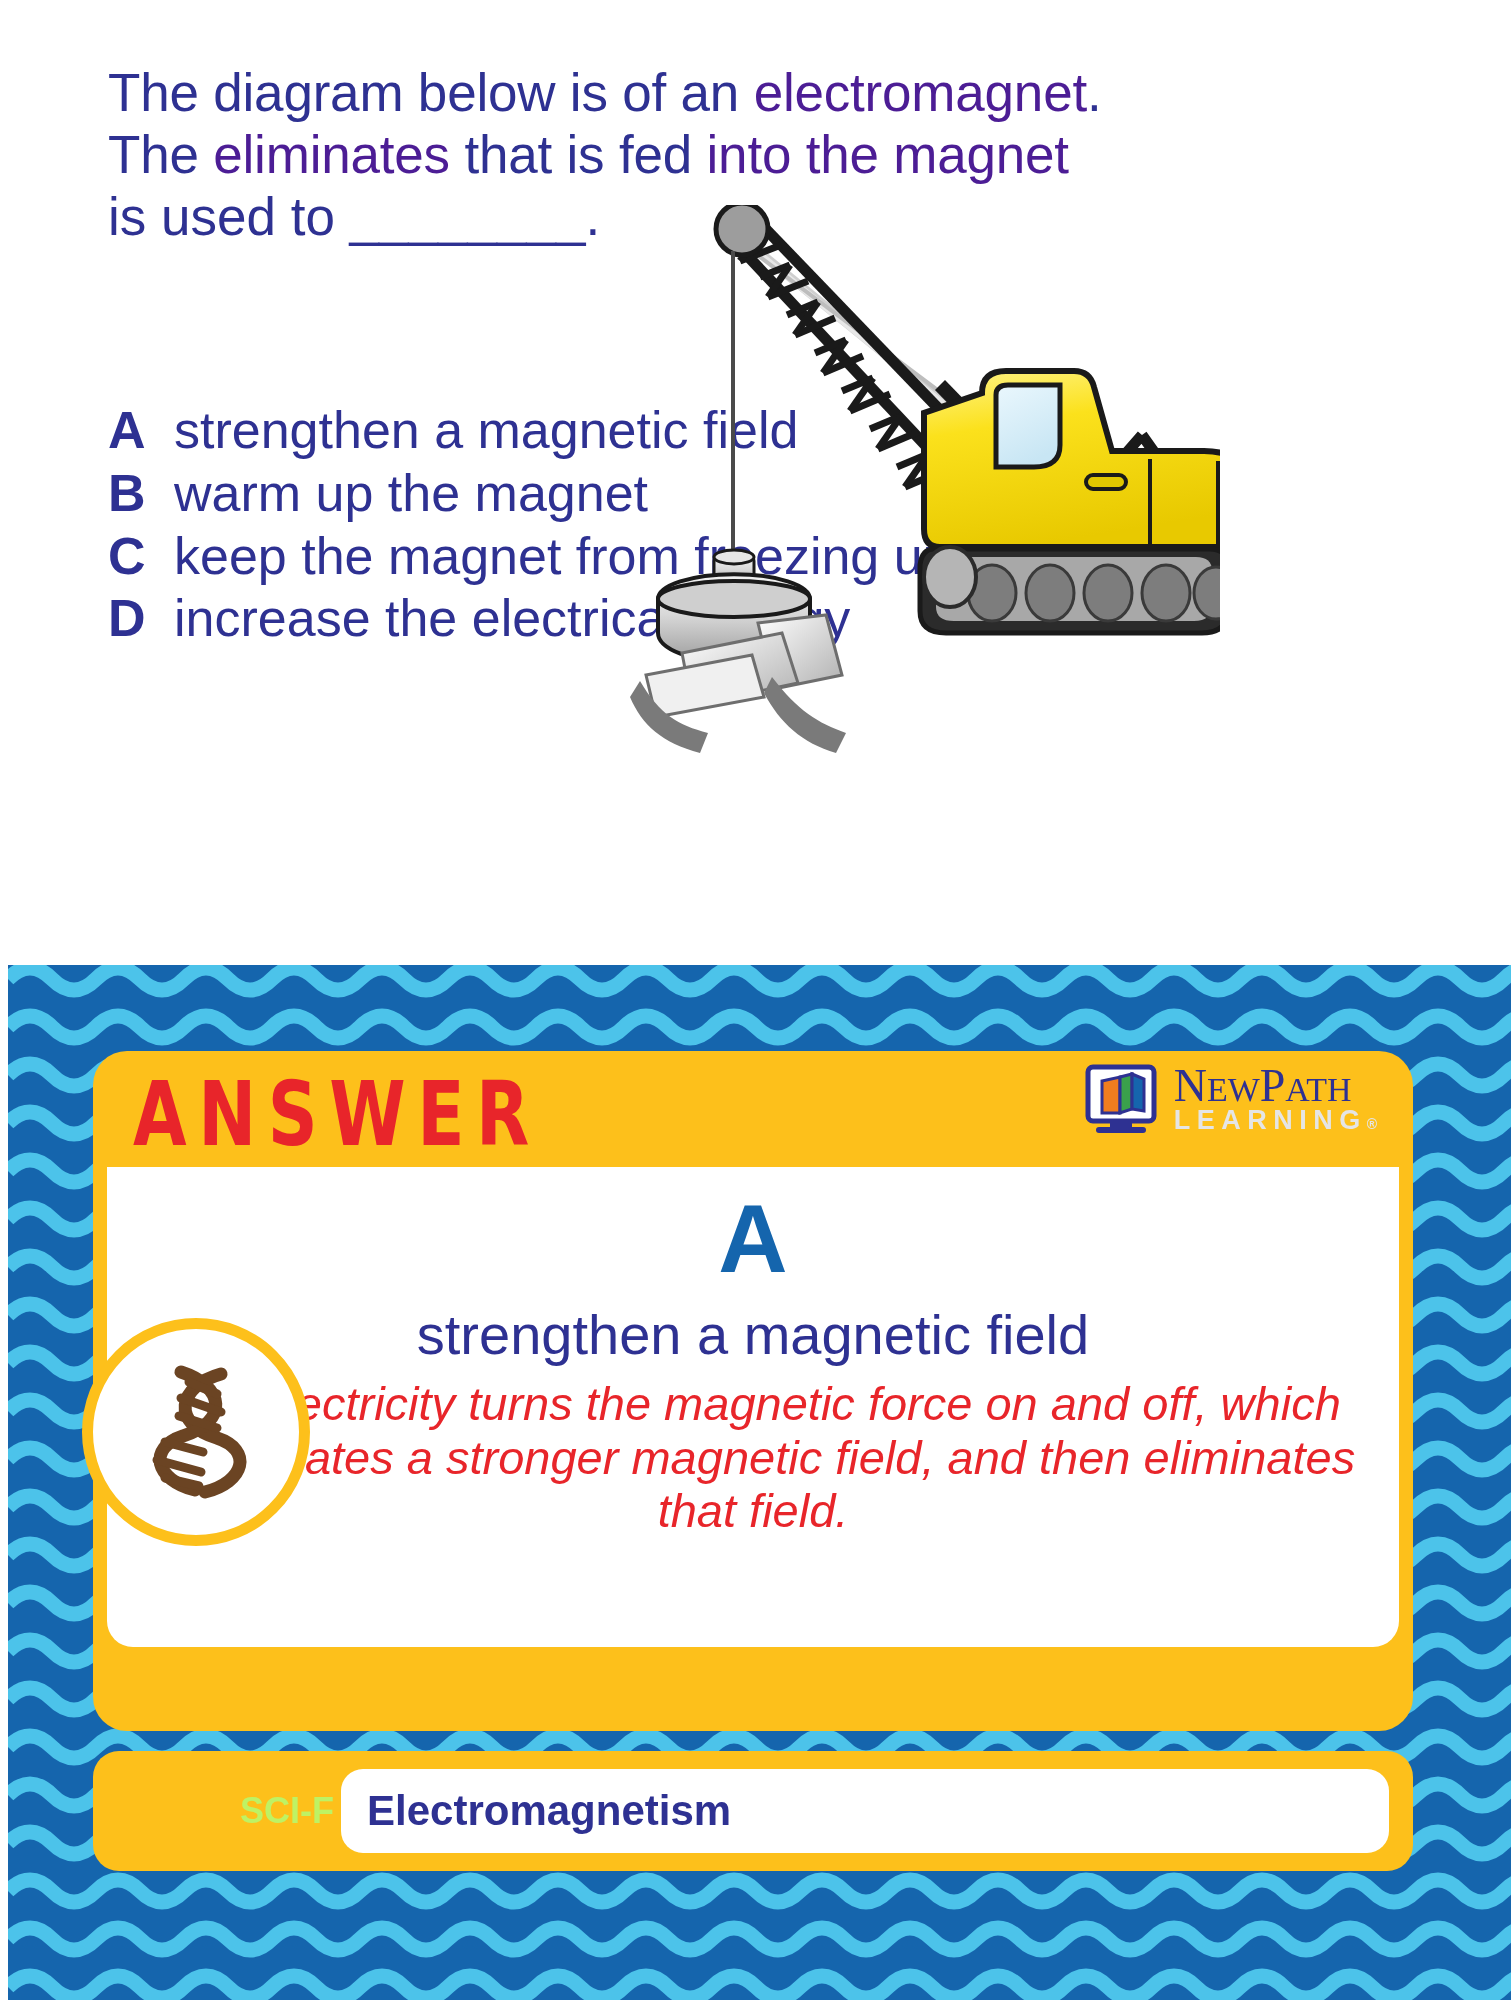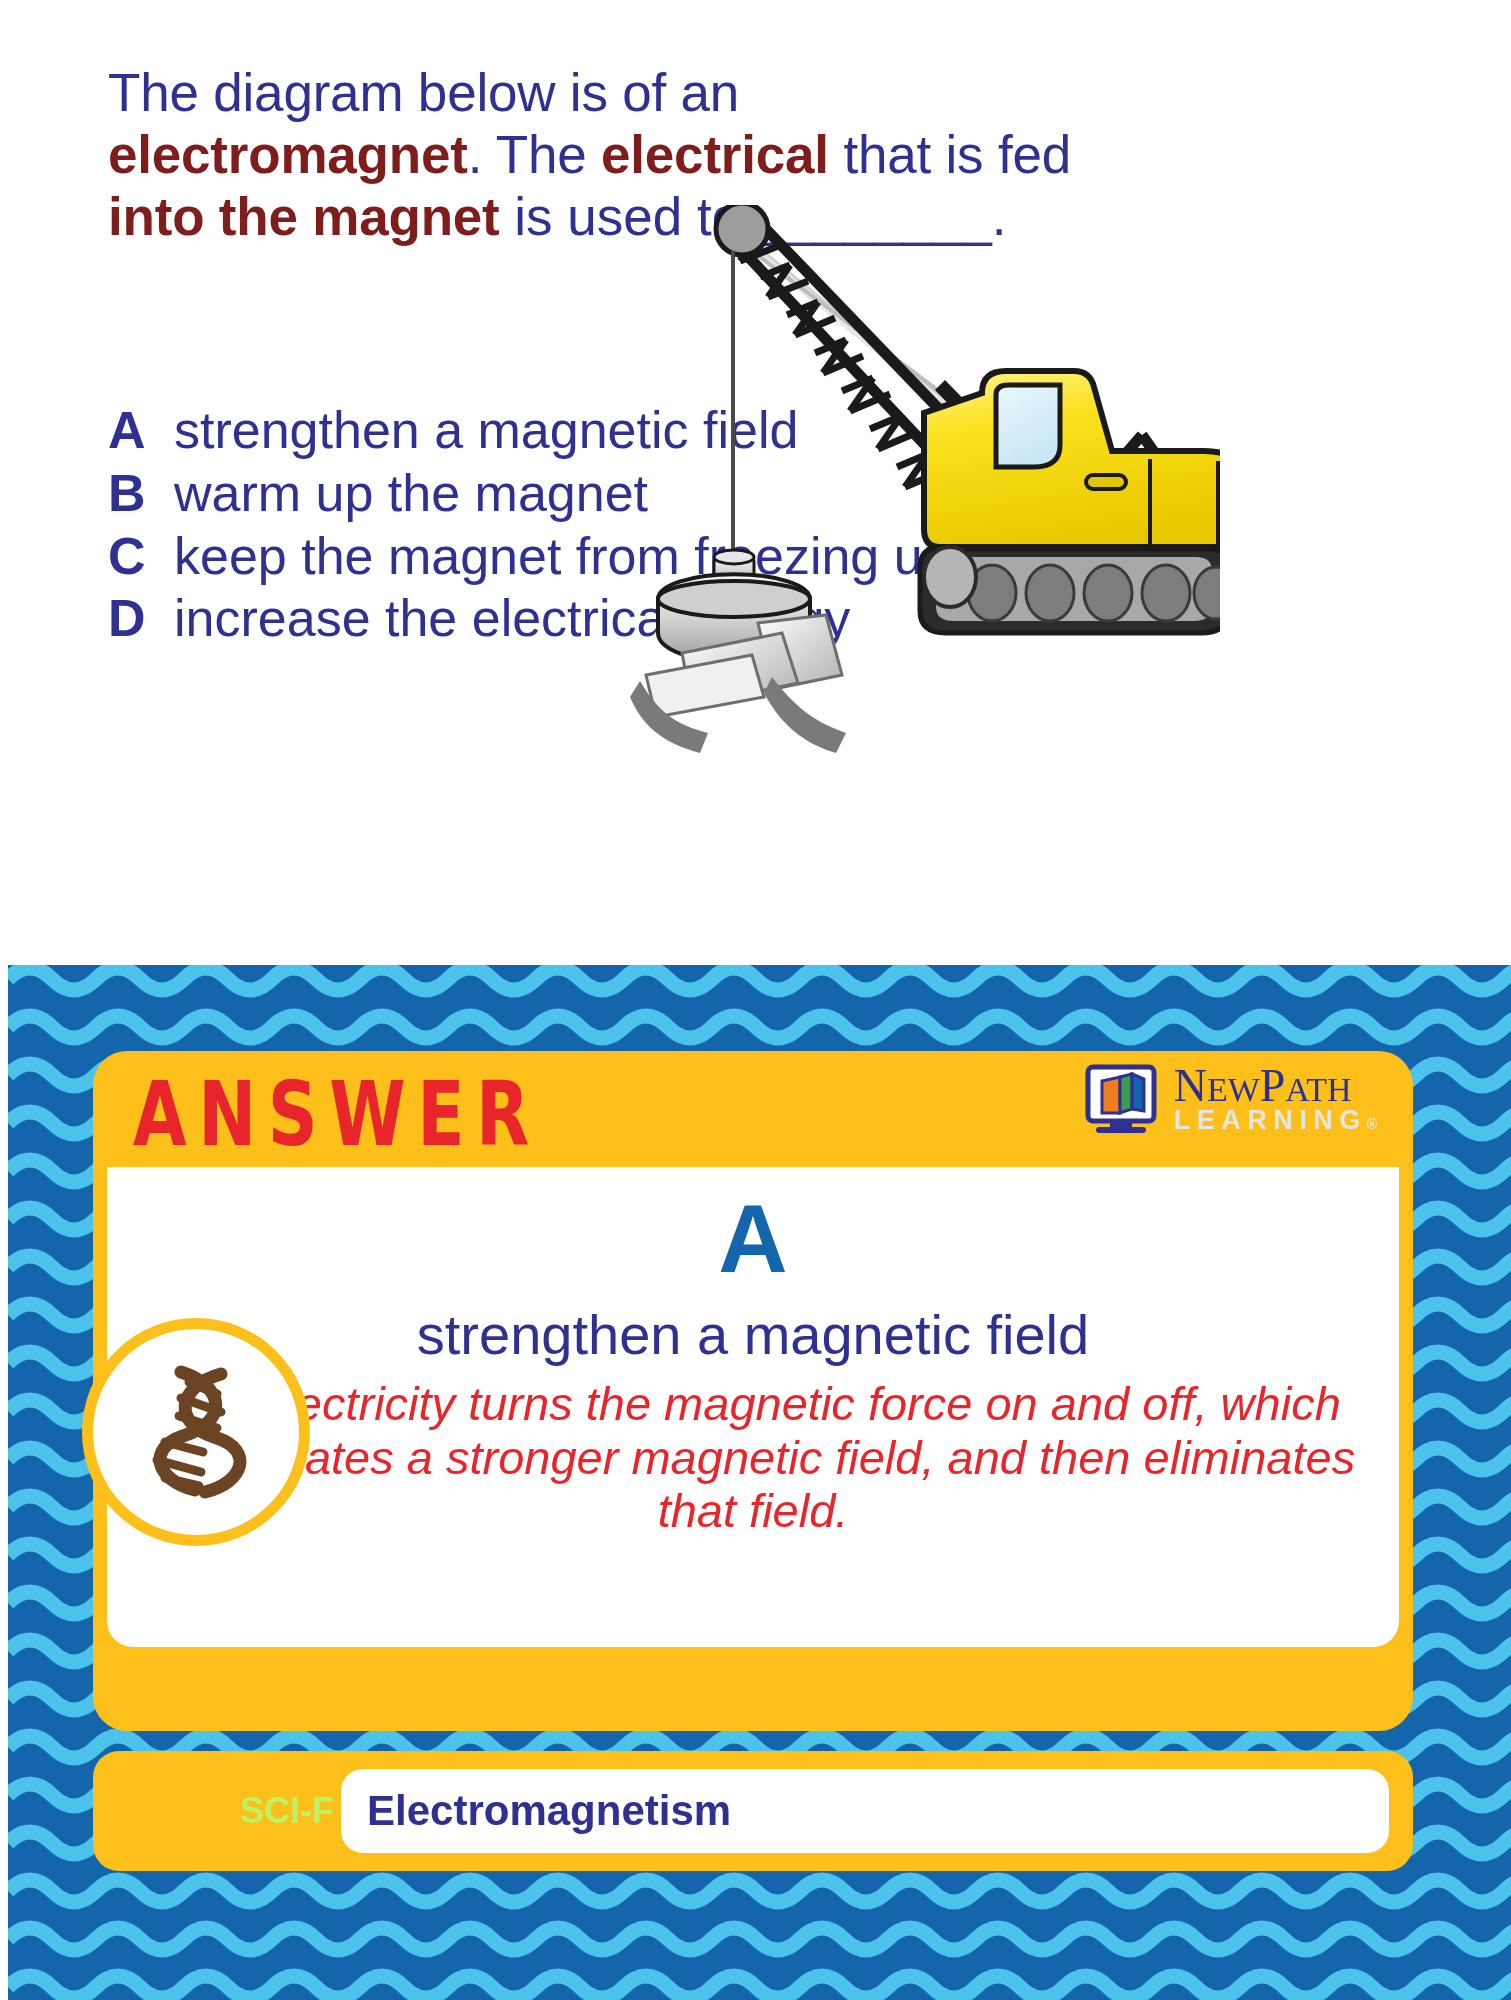--- a/index.html
+++ b/index.html
@@ -13,21 +13,21 @@
   
   #question-panel{
     position:absolute;left:0;top:0;width:1511px;height:965px;
     background:#ffffff;
   }
   #question-stem{
     position:absolute;left:108px;top:62px;width:1000px;
     font-size:53px;line-height:1.17;color:#2e3192;font-weight:400;
     letter-spacing:-0.2px;
   }
-  #question-stem b{color:#7f1d1d;font-weight:700;}
+  #question-stem b{color:#4c1d95;font-weight:400;}
   .blank{letter-spacing:0px;}
 
   #choices{
     position:absolute;left:108px;top:400px;width:1000px;
     color:#2e3192;font-size:52px;line-height:1.17;
   }
   .choice{display:flex;align-items:flex-start;margin-bottom:2px;}
   .choice-letter{
     font-weight:bold;width:66px;flex:0 0 66px;
     font-size:52px;
@@ -129,21 +129,21 @@
   }
 </style>
 </head>
 <body>
 
 <div id="page">
 
   <div id="question-panel">
 
     <div id="question-stem">
-      <span>The diagram below is of an </span><b>electromagnet</b><span>. The </span><b>electrical</b><span> that is fed </span><b>into the magnet</b><span class="blank"> is used to ________.</span>
+      <span>The diagram below is of an </span><b>electromagnet</b><span>. The </span><b>eliminates</b><span> that is fed </span><b>into the magnet</b><span class="blank"> is used to ________.</span>
     </div>
 
     <div id="choices">
       <div class="choice">
         <span class="choice-letter">A</span>
         <span class="choice-text">strengthen a magnetic field</span>
       </div>
       <div class="choice">
         <span class="choice-letter">B</span>
         <span class="choice-text">warm up the magnet</span>

